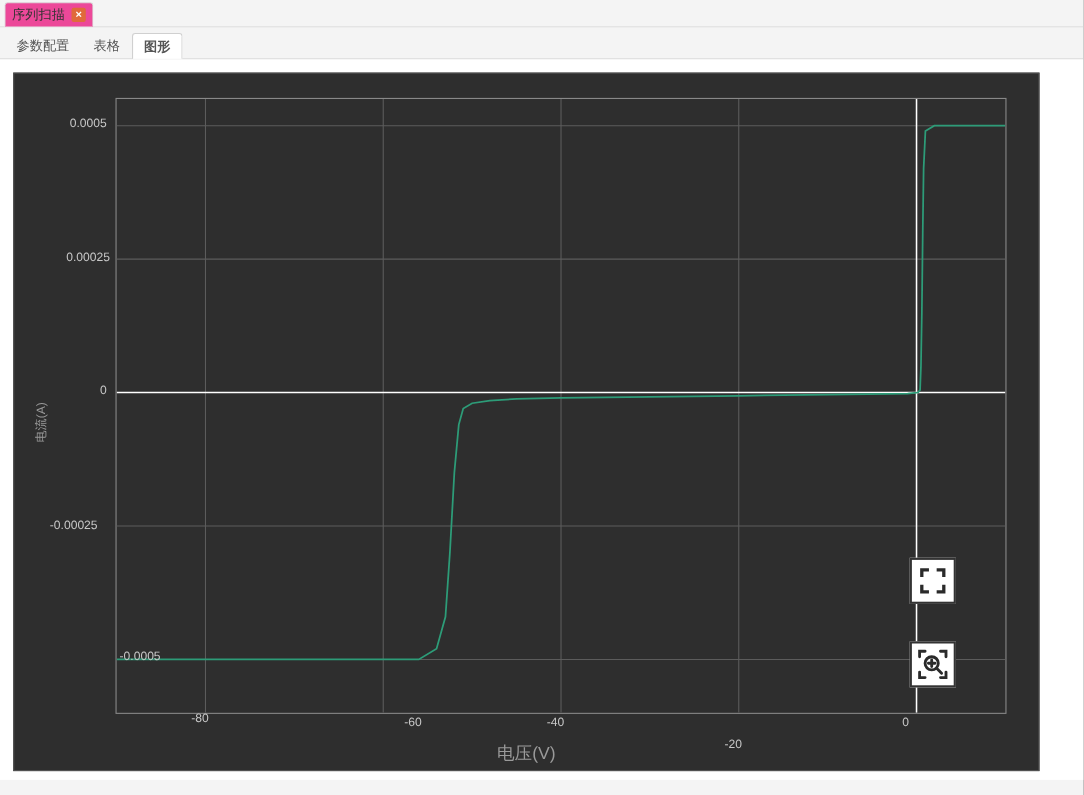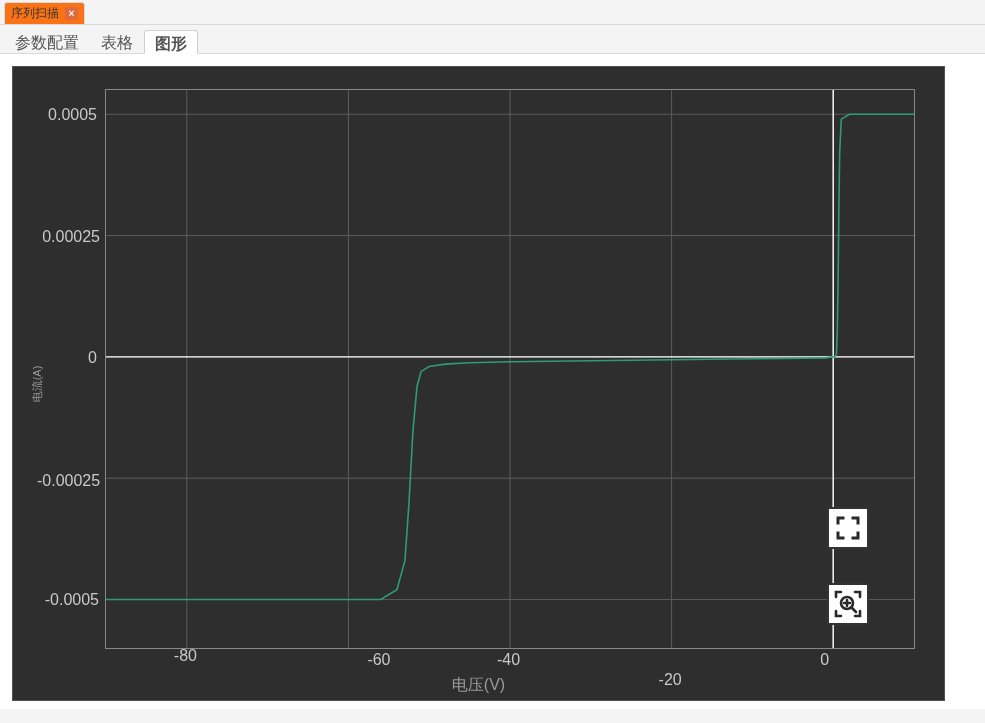--- a/index.html
+++ b/index.html
@@ -20,21 +20,21 @@
     padding: 2px 4px 0 4px;
     background: #f4f4f4;
     border-bottom: 1px solid #d9d9d9;
     height: 22px;
   }
   .window-tab {
     display: inline-flex;
     align-items: center;
     gap: 6px;
     padding: 2px 6px;
-    background: #f97316;
+    background: #ec4899;
     border: 1px solid #d9d9d9;
     border-bottom: none;
     border-radius: 3px 3px 0 0;
     font-size: 12px;
   }
   .close-badge {
     display: inline-flex;
     align-items: center;
     justify-content: center;
     width: 13px;
@@ -49,21 +49,21 @@
   
   .inner-tab-bar {
     display: flex;
     padding: 4px 4px 0 4px;
     background: #f4f4f4;
     border-bottom: 1px solid #d9d9d9;
     height: 24px;
   }
   .inner-tab {
     padding: 3px 10px;
-    font-size: 16px;
+    font-size: 12px;
     color: #555;
     border: 1px solid transparent;
     border-bottom: none;
     cursor: pointer;
   }
   .inner-tab.active {
     background: #fff;
     border: 1px solid #d0d0d0;
     border-bottom: 1px solid #fff;
     border-radius: 3px 3px 0 0;
@@ -123,21 +123,21 @@
     position: absolute;
     bottom: 4px;
     left: 50%;
     transform: translateX(-50%);
     color: #9a9a9a;
     font-size: 16px;
   }
   .tick {
     position: absolute;
     color: #c8c8c8;
-    font-size: 16px;
+    font-size: 11px;
   }
 </style>
 </head>
 <body>
 
 <div class="window-tab-bar">
   <div class="window-tab">
     <span>序列扫描</span>
     <span class="close-badge">×</span>
   </div>
@@ -169,21 +169,21 @@
           <line x1="0" y1="266.8695652173913" x2="808" y2="266.8695652173913" stroke="#ffffff" stroke-width="1.4"></line>
           <path d="M0.00 509.48 L80.80 509.48 L161.60 509.48 L242.40 509.48 L274.72 509.48 L290.88 499.77 L298.96 470.66 L303.00 412.43 L307.04 339.65 L311.08 295.98 L315.12 281.43 L323.20 276.57 L339.36 274.15 L363.60 272.69 L404.00 271.72 L484.80 270.75 L565.60 269.78 L646.40 268.81 L719.12 267.84 L727.20 266.87 L728.82 266.63 L730.43 264.44 L731.24 242.61 L732.05 194.09 L732.86 121.30 L733.66 63.08 L735.28 29.11 L743.36 24.26 L767.60 24.26 L808.00 24.26 " fill="none" stroke="#2d9c78" stroke-width="1.6"></path>
         </svg>
     </div>
     <div id="tick-container">
         <div class="tick" style="left: 160.8px; top: 580px;">-80</div>
         <div class="tick" style="left: 322.4px; top: 584px; margin-left: 32px;">-60</div>
         <div class="tick" style="left: 484px; top: 584px;">-40</div>
         <div class="tick" style="left: 645.6px; top: 604px;">-20</div>
         <div class="tick" style="left: 807.2px; top: 584px;">0</div>
-        <div class="tick" style="right: 845px; top: 524.478px; text-align: right; width: 60px;">-0.0005</div>
+        <div class="tick" style="right: 798px; top: 524.478px; text-align: right; width: 60px;">-0.0005</div>
         <div class="tick" style="right: 847px; top: 405px; text-align: center; width: 60px;">-0.00025</div>
         <div class="tick" style="right: 847px; top: 281.87px; text-align: right; width: 60px;">0</div>
         <div class="tick" style="right: 844px; top: 160.565px; text-align: right; width: 60px;">0.00025</div>
         <div class="tick" style="right: 847px; top: 39.2609px; text-align: right; width: 60px;">0.0005</div>
       </div>
 
     <div class="icon-button" style="left:814px; top:440px;">
       <svg width="26" height="26" viewBox="0 0 26 26">
         <g stroke="#2a2a2a" stroke-width="3" fill="none" stroke-linecap="square">
           <path d="M3 8 L3 3 L8 3"></path>

